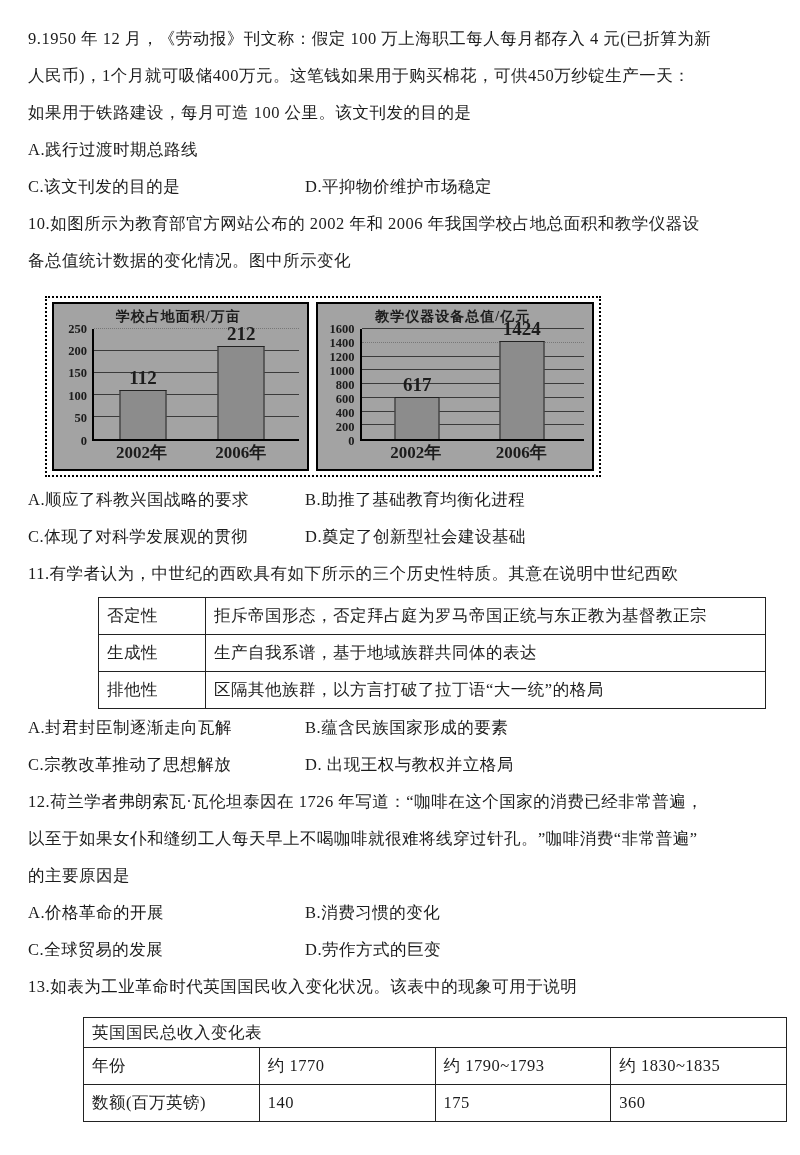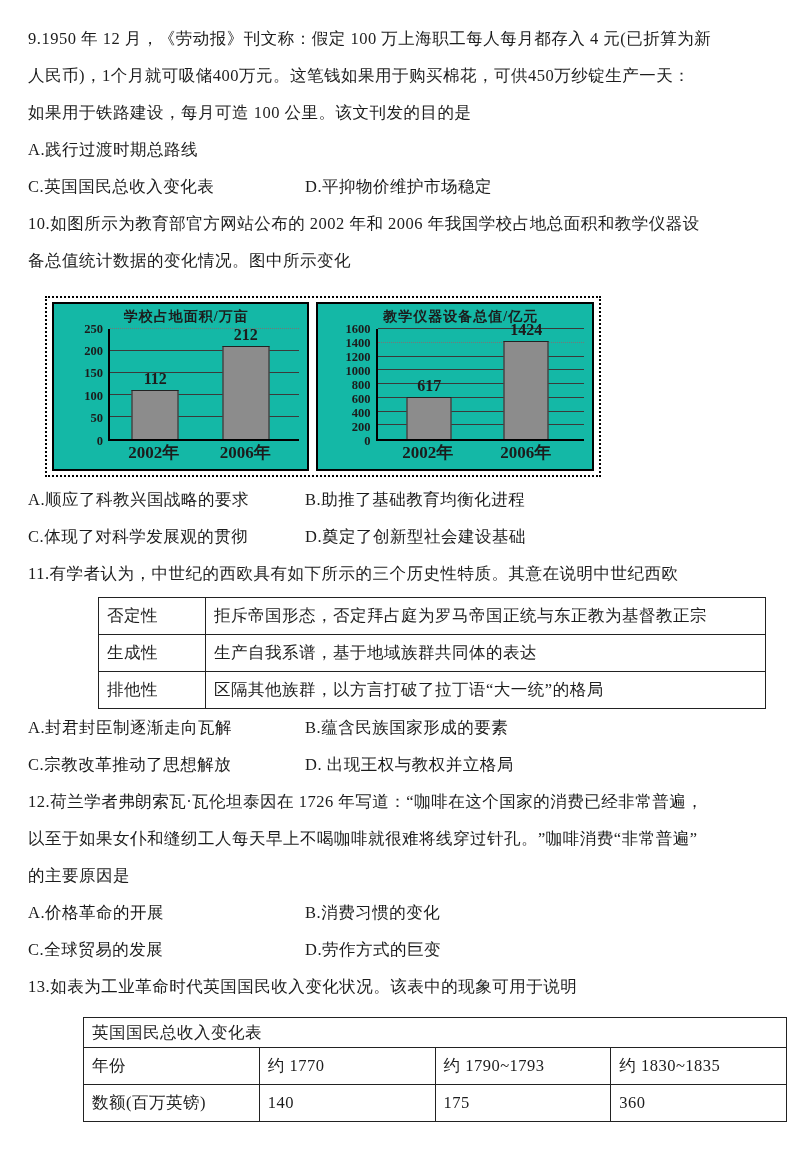--- a/index.html
+++ b/index.html
@@ -10,32 +10,32 @@
   }
   .page{padding:20px 30px 0 28px;}
   .line{height:37px;line-height:37px;font-size:16.5px;letter-spacing:0.5px;white-space:nowrap;}
   .opts{display:flex;}
   .opt-a{display:inline-block;width:277px;}
   
   .charts-outer{
     box-sizing:border-box;margin:17px 0 0 17px;width:556px;height:181px;
     border:2px dotted #000;display:flex;gap:7px;padding:4px 5px;background:#fff;
   }
-  .chart-box{box-sizing:border-box;border:2px solid #000;height:169px;padding:1px 8px 0 20px;background:#14b8a6;}
+  .chart-box{box-sizing:border-box;border:2px solid #000;height:169px;padding:1px 8px 0 4px;background:#a3a3a3;}
   .chart-box.left{width:259px;}
   .chart-box.right{width:281px;}
   .chart-title{text-align:center;font-size:14px;font-weight:bold;height:24px;line-height:24px;letter-spacing:1px;}
   .chart-body{display:flex;align-items:flex-end;}
   .ylabels{position:relative;height:112px;}
   .ytick{position:absolute;right:5px;transform:translateY(50%);font-size:12.5px;font-weight:bold;line-height:1;}
   .plot{position:relative;flex:1;height:110px;border-left:2px solid #000;border-bottom:2px solid #000;}
   .gridline{position:absolute;left:0;right:0;height:0;border-top:1px solid #3a3a3a;}
   .gridline.dotted{border-top:1px dotted #777;}
   .bar{position:absolute;bottom:0;transform:translateX(-50%);background:#8c8c8c;border:1px solid #222;border-bottom:none;box-sizing:border-box;}
-  .bar-value{position:absolute;transform:translateX(-50%);font-size:16px;font-weight:bold;line-height:1;}
+  .bar-value{position:absolute;transform:translateX(-50%);font-size:19px;font-weight:bold;line-height:1;}
   .xlabels{position:relative;height:22px;}
   .xlabels span{position:absolute;bottom:0;transform:translateX(-50%);font-size:17px;font-weight:bold;line-height:20px;}
   
   table{border-collapse:collapse;table-layout:fixed;}
   td{border:1px solid #222;font-size:16.5px;letter-spacing:0.5px;padding:0 8px;overflow:hidden;white-space:nowrap;}
   .table11{margin:5px 0 0 70px;width:668px;}
   .table11 td{height:36px;}
   .table11 .col-term{width:90px;}
   .table13{margin:12px 15px 0 55px;width:704px;}
   .table13 .title-row td{height:29px;}
@@ -46,21 +46,21 @@
 
 <div class="page">
 
   <div class="line">9.1950 年 12 月，《劳动报》刊文称：假定 100 万上海职工每人每月都存入 4 元(已折算为新</div>
   <div class="line">人民币)，1个月就可吸储400万元。这笔钱如果用于购买棉花，可供450万纱锭生产一天：</div>
   <div class="line">如果用于铁路建设，每月可造 100 公里。该文刊发的目的是</div>
   <div class="line opts">
     <span class="opt-a">A.践行过渡时期总路线</span>
   </div>
   <div class="line opts">
-    <span class="opt-a">C.英国国民总收入变化表</span>
+    <span class="opt-a">C.该文刊发的目的是</span>
     <span>D.平抑物价维护市场稳定</span>
   </div>
 
   <div class="line">10.如图所示为教育部官方网站公布的 2002 年和 2006 年我国学校占地总面积和教学仪器设</div>
   <div class="line">备总值统计数据的变化情况。图中所示变化</div>
 
   <div class="charts-outer">
     <div class="chart-box left" id="chart0">
         <div class="chart-title">学校占地面积/万亩</div>
         <div class="chart-body">

